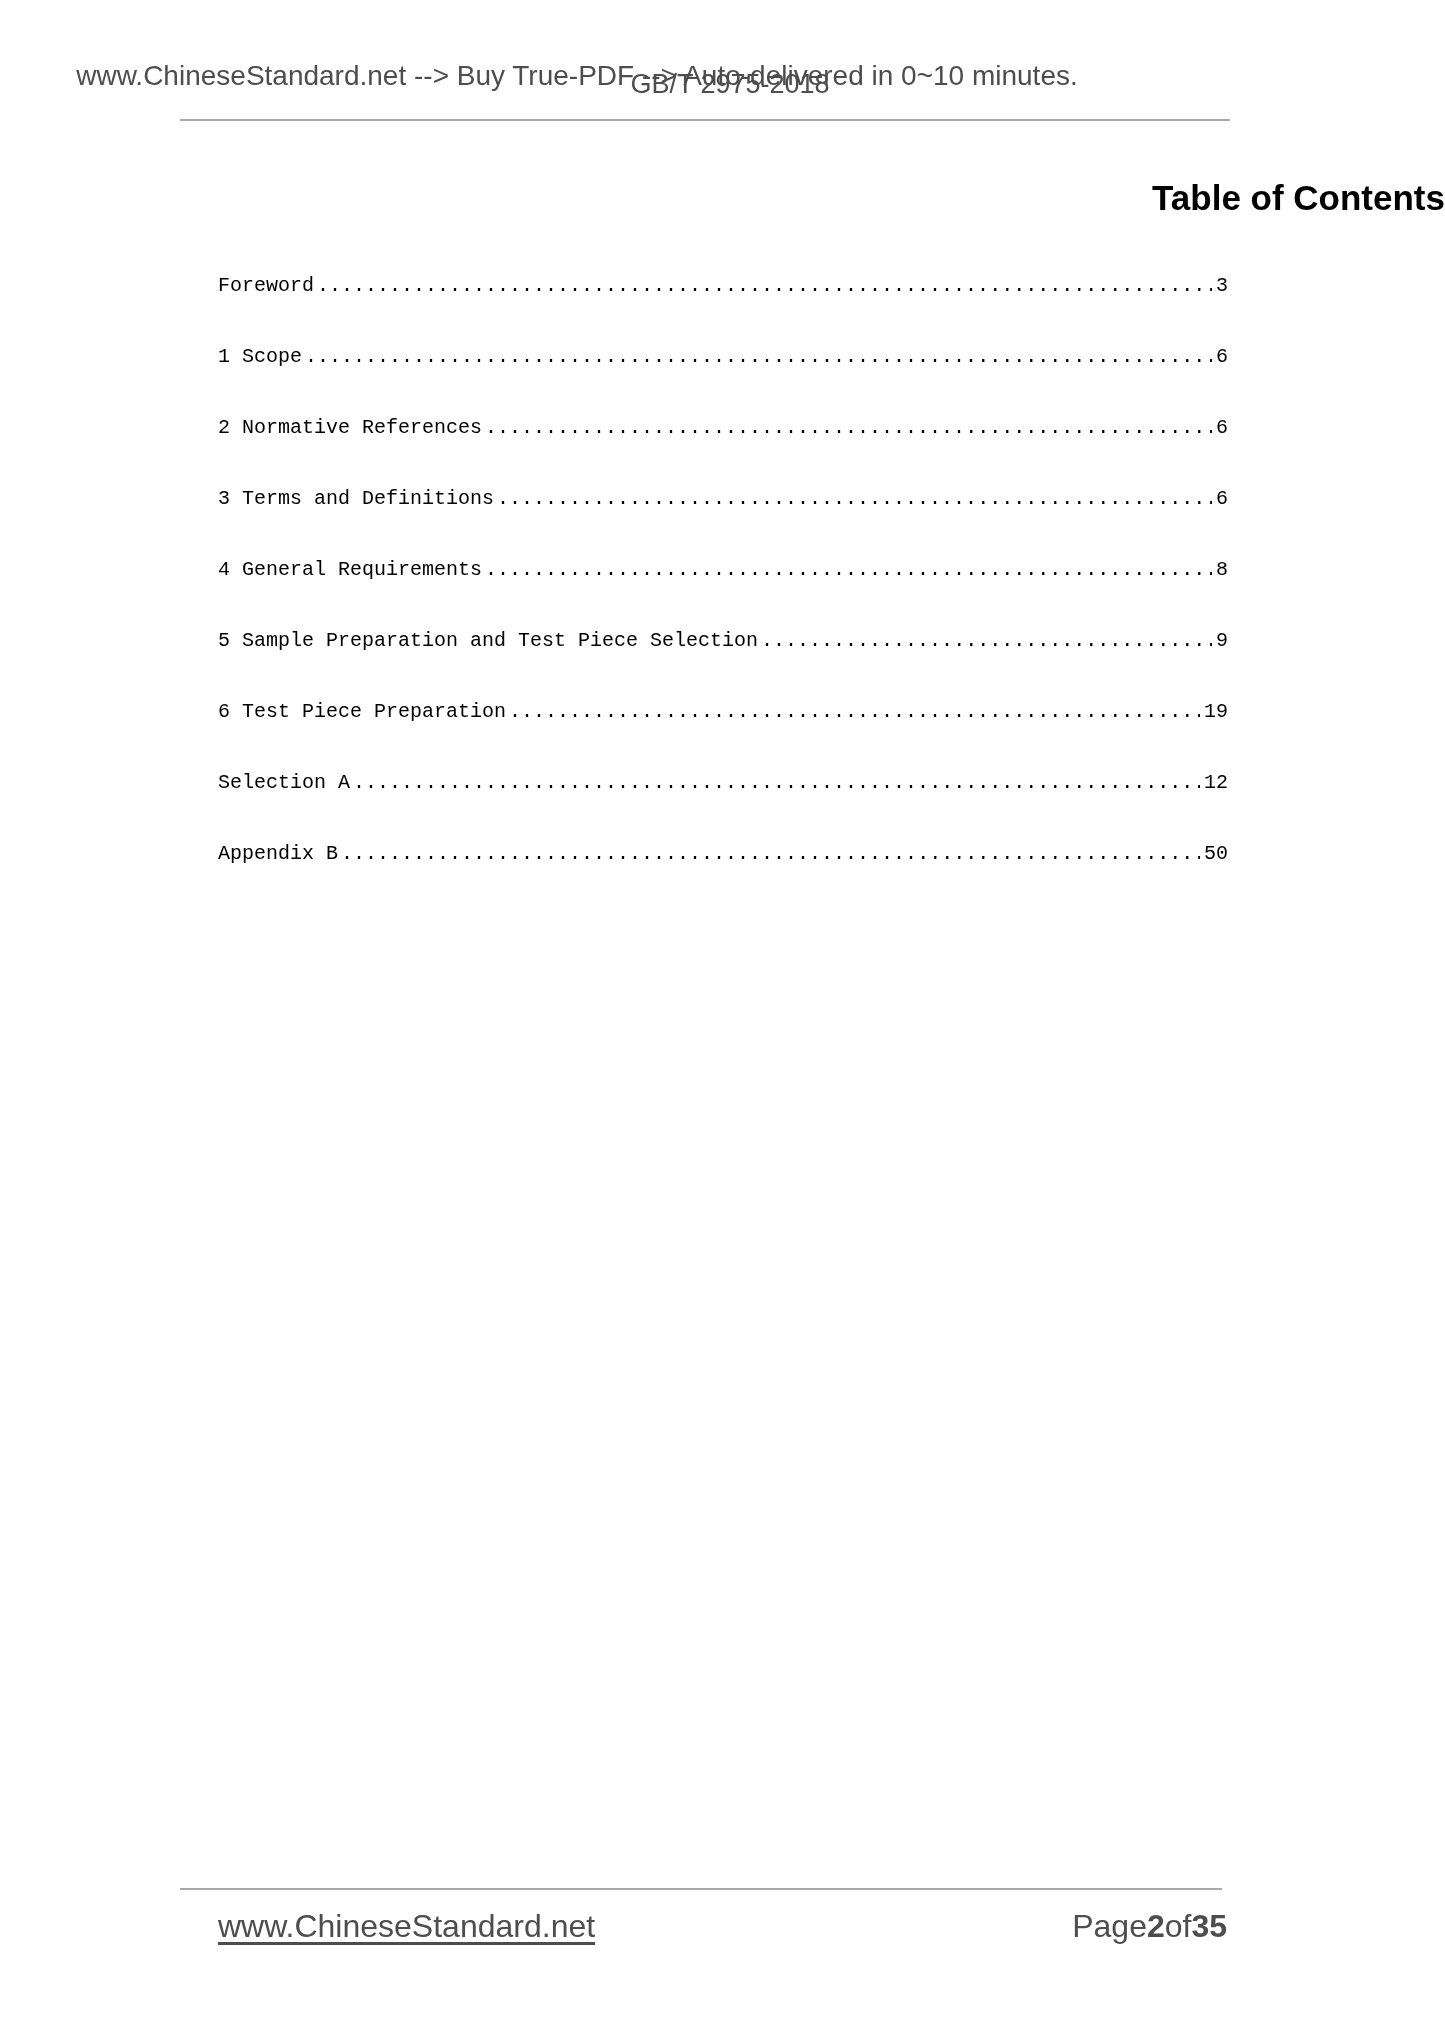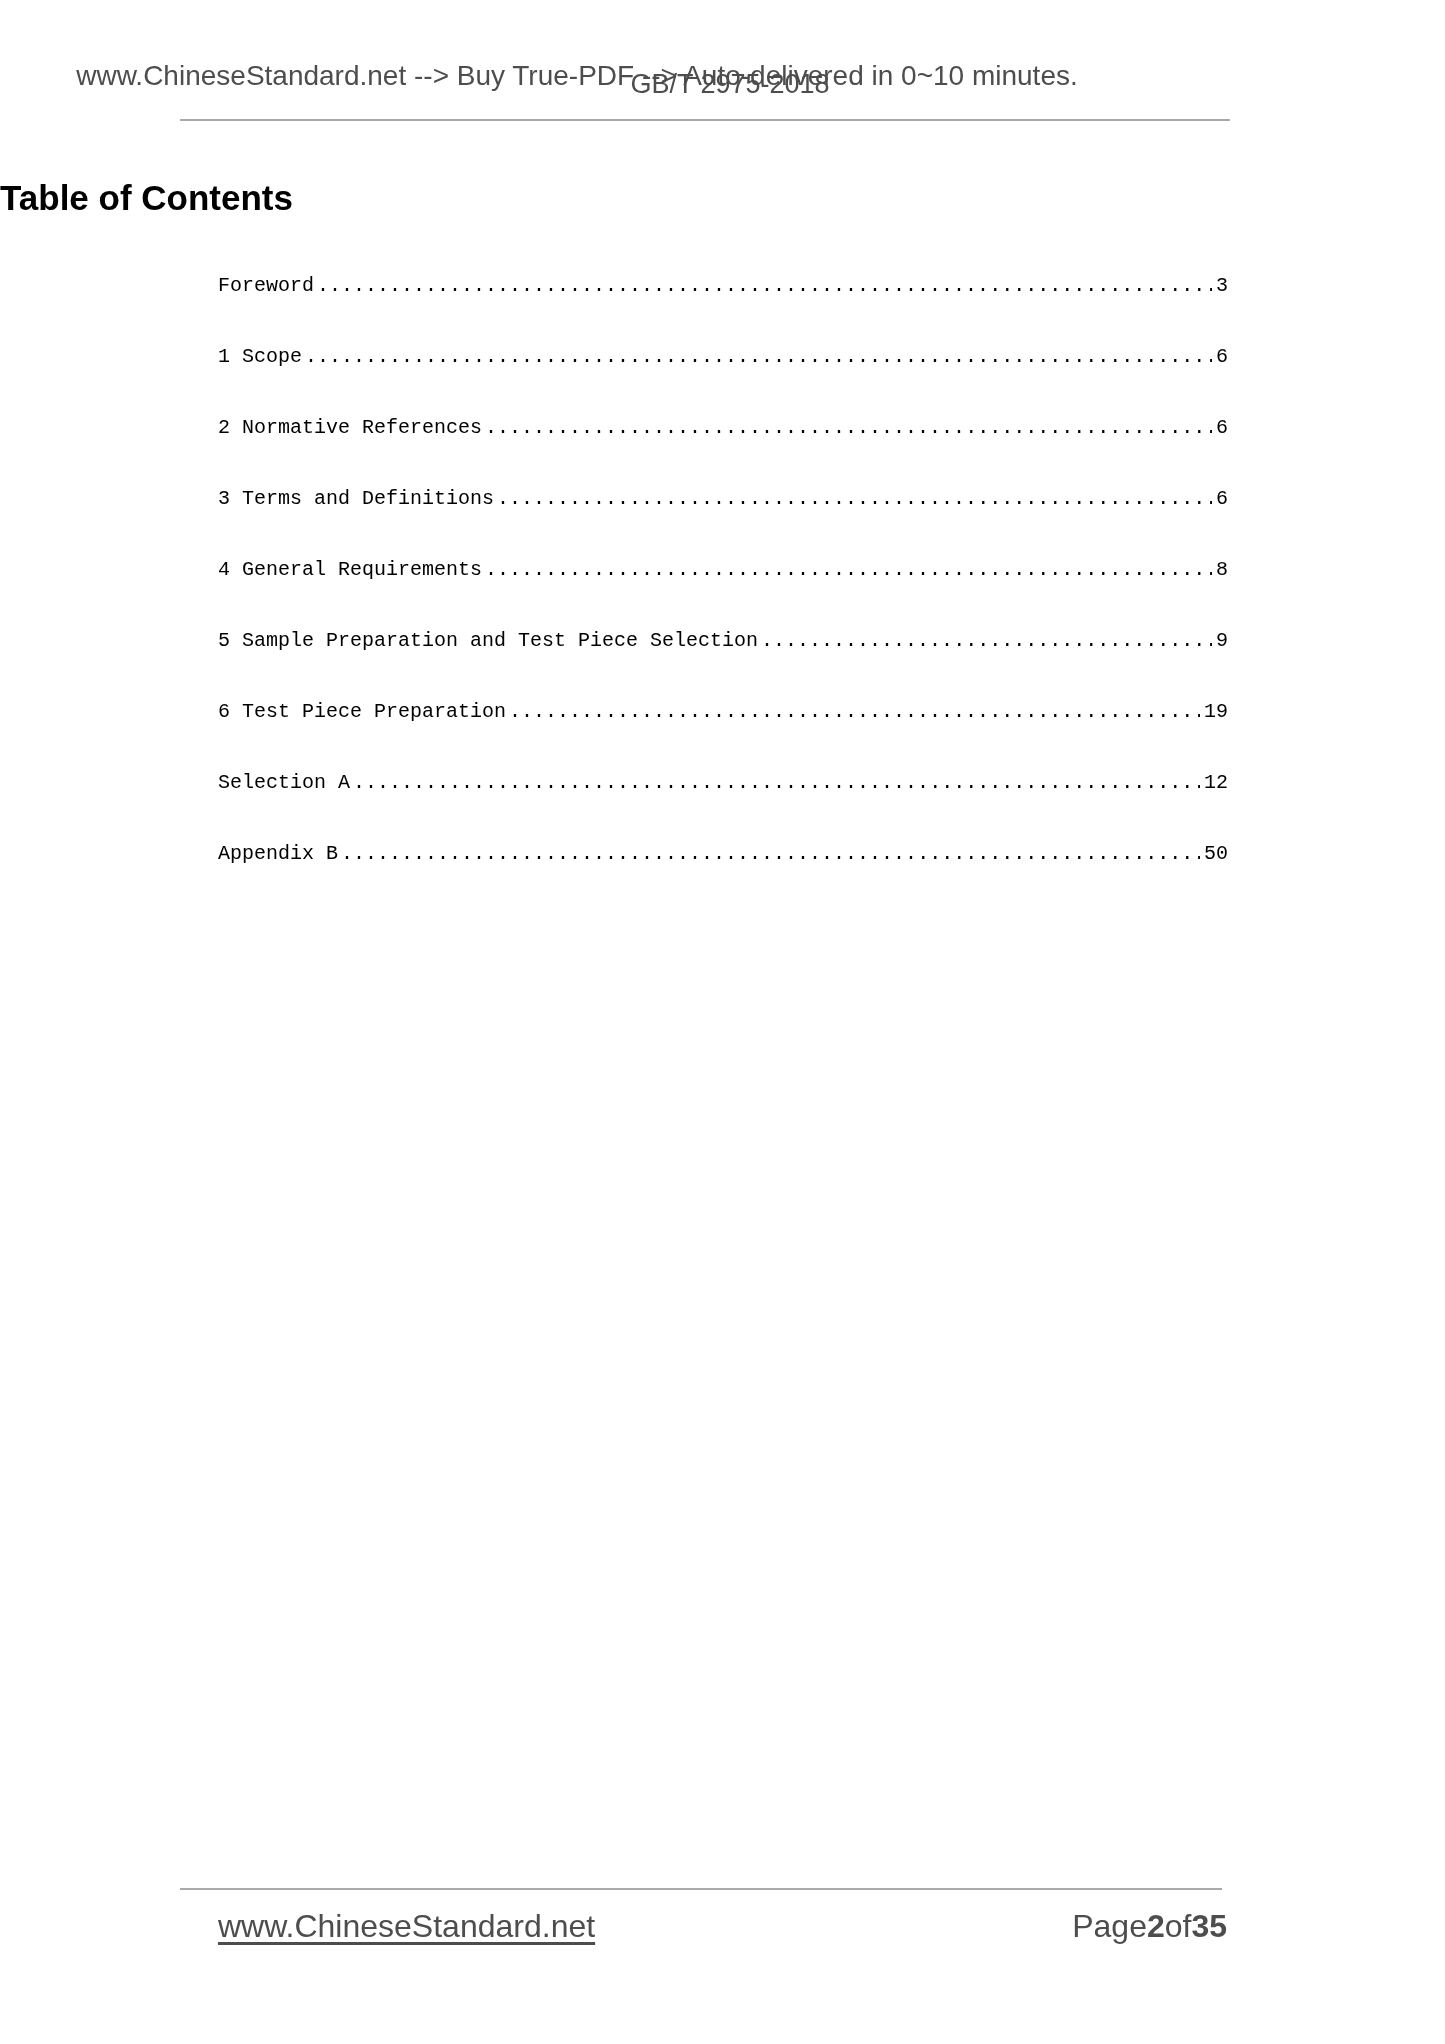--- a/index.html
+++ b/index.html
@@ -28,21 +28,21 @@
   }
   .rule {
     position: absolute; left: 180px; width: 1050px; height: 2px;
     background: #a9a9a9;
   }
   .rule.header-rule { top: 119px; }
   .rule.footer-rule { top: 1888px; width: 1042px; }
   
   .page-title {
     position: absolute; top: 180px; left: 0; width: 1445px;
-    text-align: left;
+    text-align: right;
     font-size: 35px; line-height: 36px;
     font-weight: bold;
     color: #000;
   }
   
   .toc-list {
     position: absolute; top: 251px; left: 218px; width: 1010px;
   }
   .toc-row {
     height: 71px;

